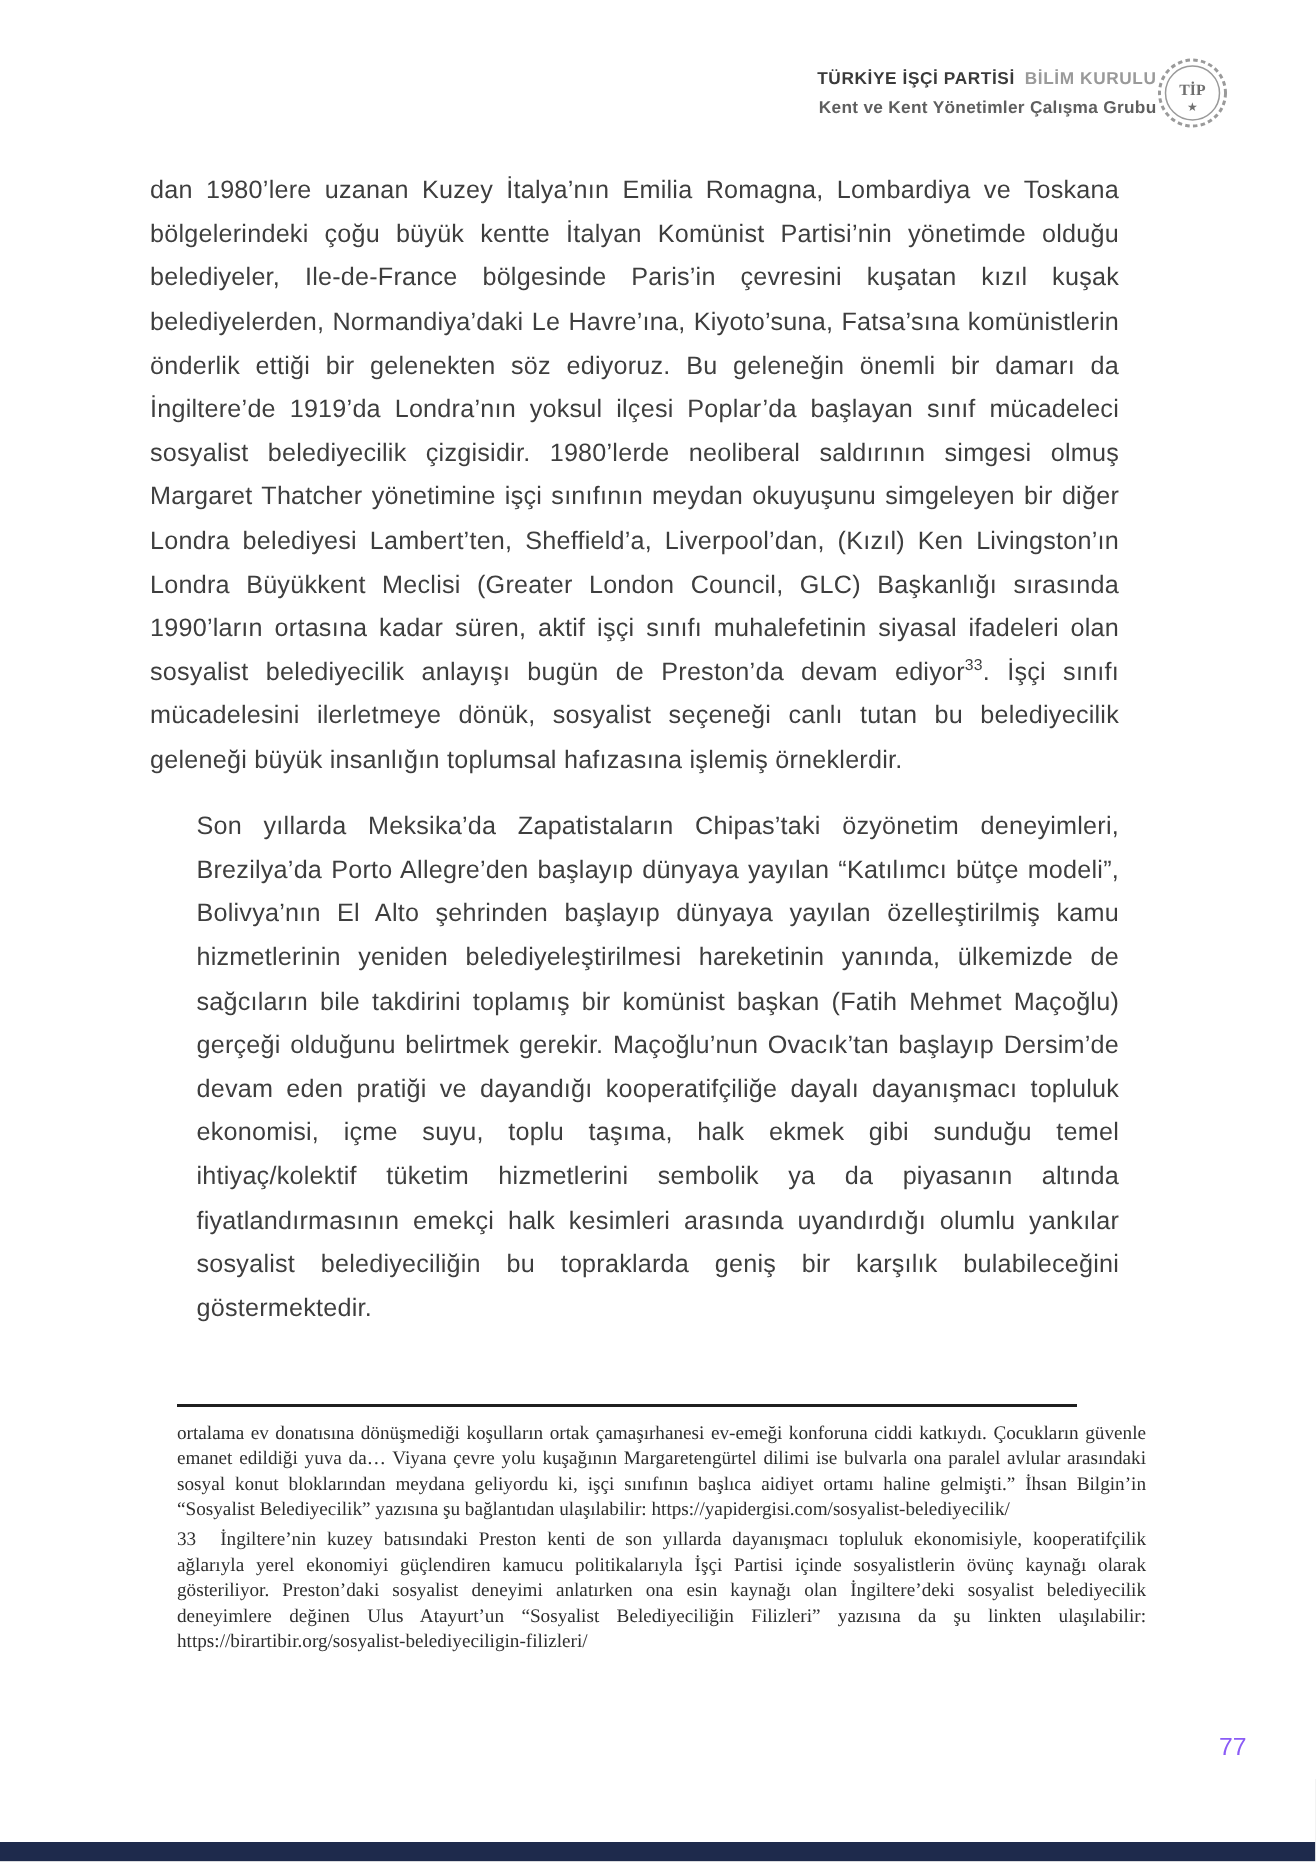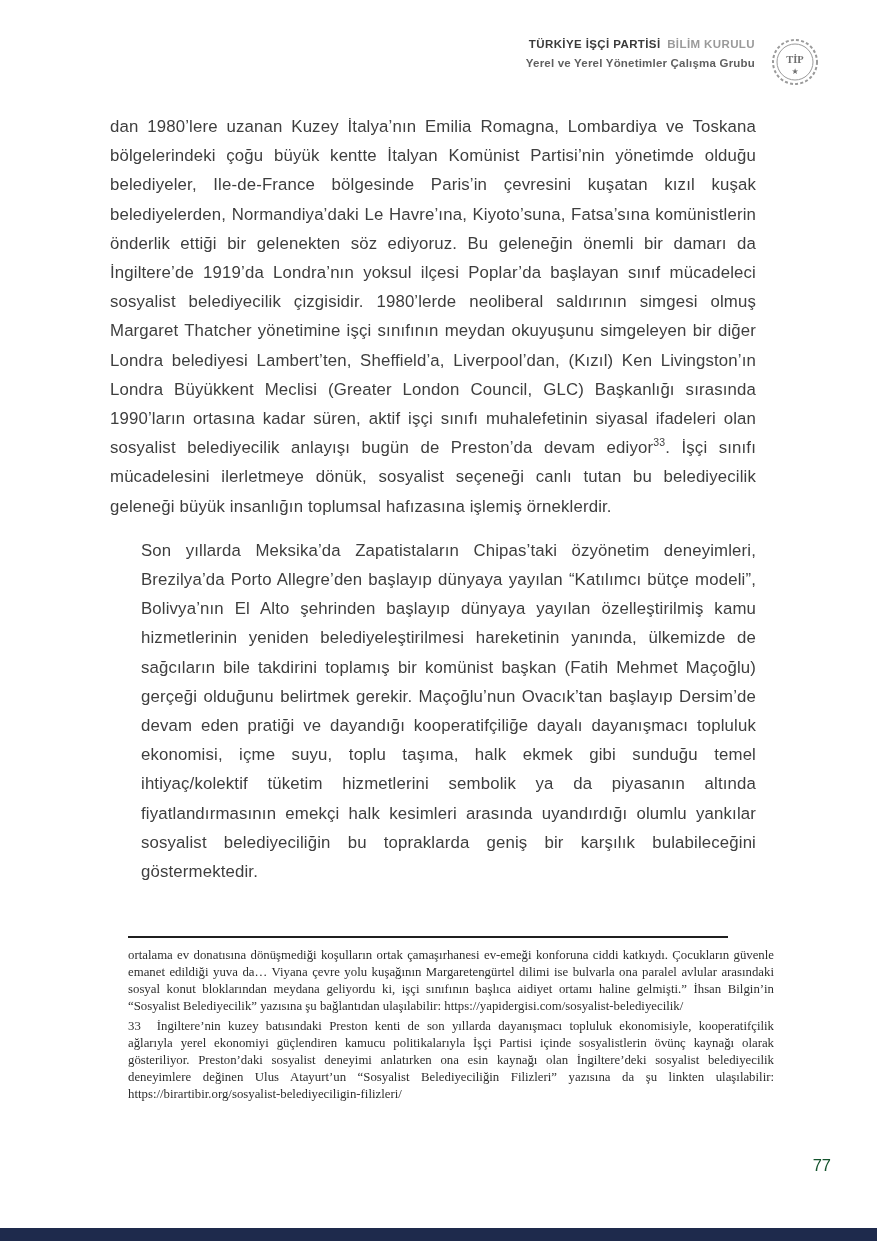--- a/index.html
+++ b/index.html
@@ -14,22 +14,21 @@
     background: #ffffff;
     overflow: hidden;
   }
 
   
   .page-header {
     position: absolute;
     top: 38px;
     right: 58px;
     display: flex;
-    align-items: flex-start;
-    gap: 16px;
+    align-items: center;
   }
   .header-text { text-align: right; }
   .header-line1 {
     font-size: 11.5px;
     letter-spacing: 0.4px;
     white-space: nowrap;
   }
   .org-bold { font-weight: 700; color: #3a3a3a; }
   .org-light { font-weight: 700; color: #9a9a9a; margin-left: 3px; }
   .header-line2 {
@@ -38,42 +37,42 @@
     font-weight: 700;
     color: #5f5f5f;
     letter-spacing: 0.2px;
     white-space: nowrap;
   }
   .logo { width: 48px; height: 48px; flex: 0 0 auto; font-family: Liberation Serif, serif; }
 
   
   .body-text {
     position: absolute;
-    left: 110px;
+    left: 100px;
     top: 112px;
     width: 646px;
   }
   .para {
     font-size: 16.8px;
     line-height: 29.2px;
     letter-spacing: 0.15px;
     color: #3e3e3e;
     text-align: justify;
   }
   .para + .para { margin-top: 15px; margin-left: 31px; }
   .fn-ref {
     font-size: 10.5px;
     line-height: 0;
     color: #3e3e3e;
   }
 
   
   .footnotes {
     position: absolute;
-    left: 128px;
+    left: 118px;
     top: 936px;
     width: 646px;
   }
   .fn-rule {
     width: 600px;
     height: 2px;
     background: #1f1f1f;
     margin-bottom: 9px;
   }
   .fn {
@@ -86,21 +85,21 @@
   .fn + .fn { margin-top: 3px; font-family: Liberation Serif, serif; }
   .fn-num { margin-right: 16px; }
   .fn-link { color: #2e2e2e; text-decoration: none; }
 
   
   .page-number {
     position: absolute;
     top: 1156px;
     right: 46px;
     font-size: 16.5px;
-    color: #14532d;
+    color: #8b5cf6;
   }
   .footer-bar {
     position: absolute;
     left: 0;
     right: 0;
     bottom: 0;
     height: 13px;
     background: #1e2a4c;
   }
 </style>
@@ -108,21 +107,21 @@
 <body>
 
 <div class="page">
 
   <header class="page-header">
     <div class="header-text">
       <div class="header-line1">
         <span class="org-bold">TÜRKİYE İŞÇİ PARTİSİ</span>
         <span class="org-light">BİLİM KURULU</span>
       </div>
-      <div class="header-line2">Yerel ve Yerel Yönetimler Çalışma Grubu</div>
+      <div class="header-line2">Kent ve Kent Yönetimler Çalışma Grubu</div>
     </div>
     <div class="logo">
       <svg viewBox="0 0 48 48" width="48" height="48" aria-hidden="true">
         <circle cx="24" cy="24" r="22" fill="none" stroke="#9a9a9a" stroke-width="2" stroke-dasharray="3 2.2"></circle>
         <circle cx="24" cy="24" r="18" fill="none" stroke="#9a9a9a" stroke-width="1"></circle>
         <text x="24" y="25" text-anchor="middle" font-size="10.5" font-weight="bold" fill="#6f6f6f">TİP</text>
         <text x="24" y="36" text-anchor="middle" font-size="8" fill="#6f6f6f">★</text>
       </svg>
     </div>
   </header>

